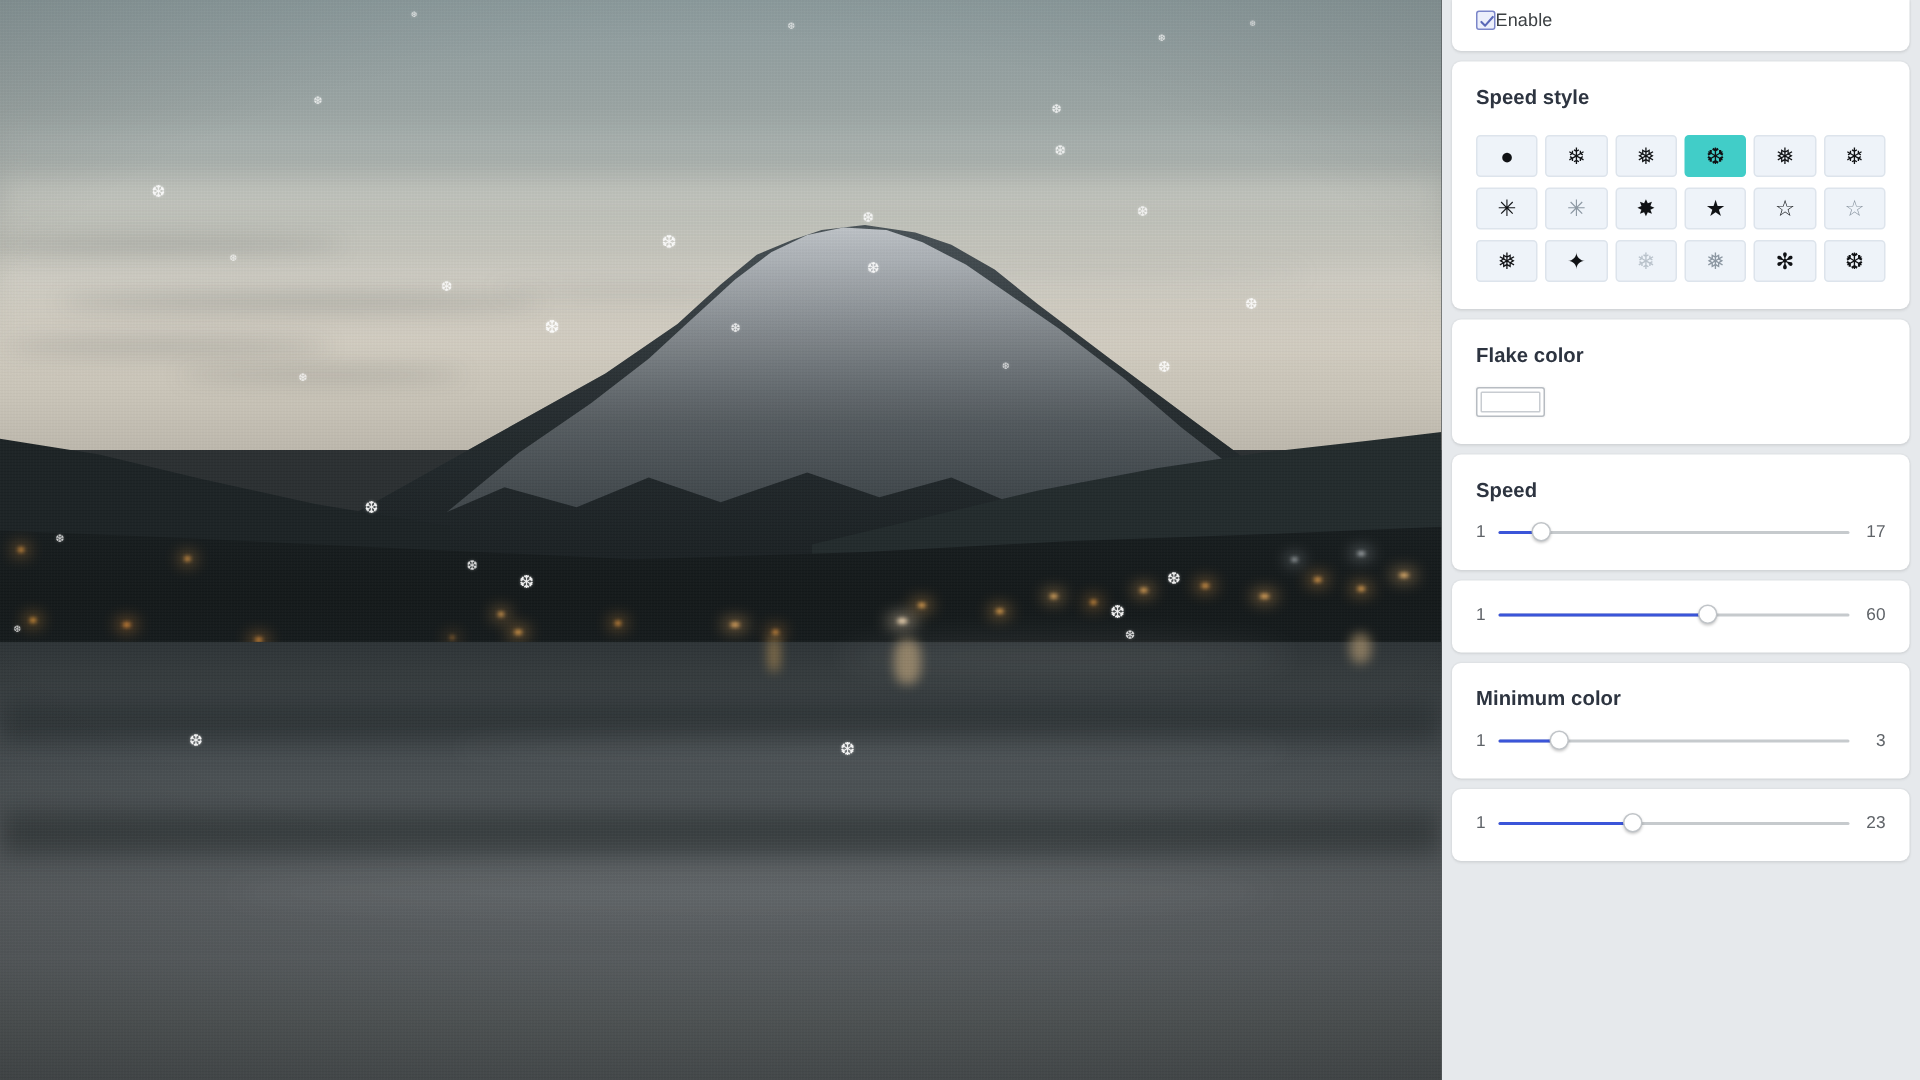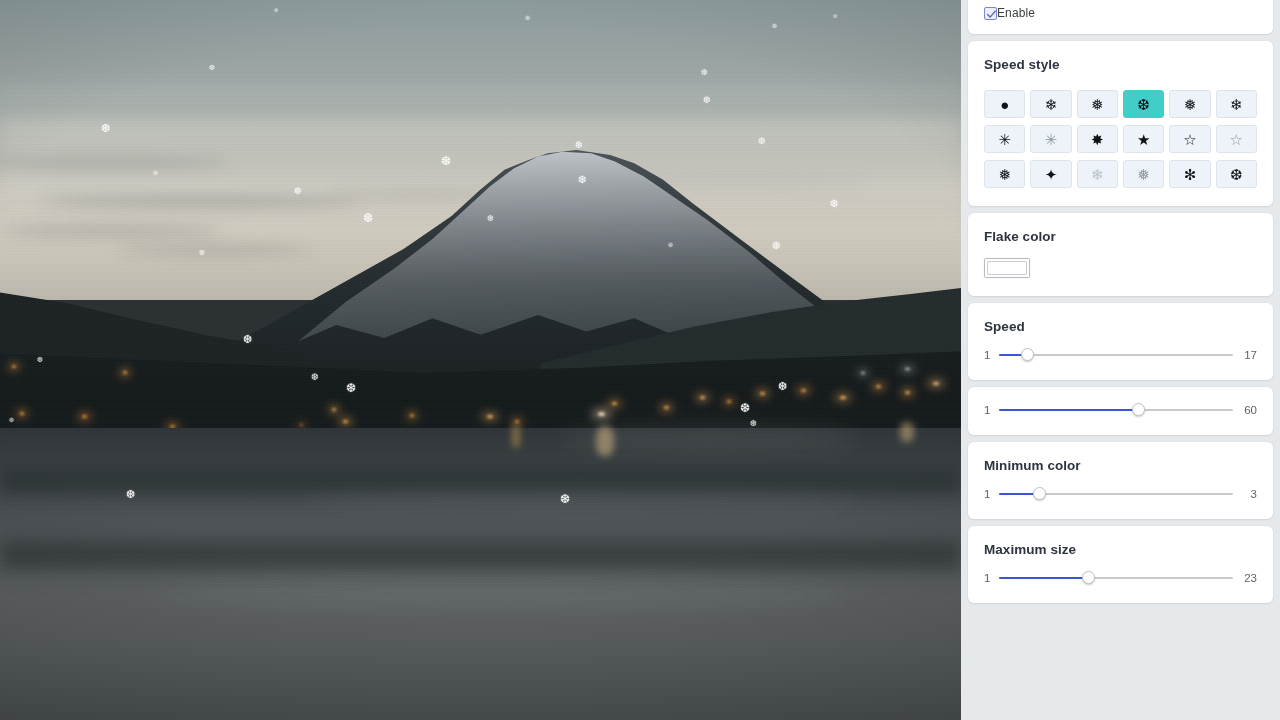--- a/index.html
+++ b/index.html
@@ -473,21 +473,20 @@
             <span class="slider-end">1</span>
             <div class="slider-track">
               <div class="slider-rail"></div>
               <div class="slider-fill" style="width: 17.1717%; background: rgb(59, 85, 217);"></div>
               <div class="slider-thumb" style="left: 17.1717%;"></div>
             </div>
             <span class="slider-end right">3</span>
           </div>
         </div>
         <div class="card">
-          <div class="card-title tight">Maximum size</div>
           <div class="slider-row">
             <span class="slider-end">1</span>
             <div class="slider-track">
               <div class="slider-rail"></div>
               <div class="slider-fill" style="width: 38.3838%; background: rgb(59, 85, 217);"></div>
               <div class="slider-thumb" style="left: 38.3838%;"></div>
             </div>
             <span class="slider-end right">23</span>
           </div>
         </div>

